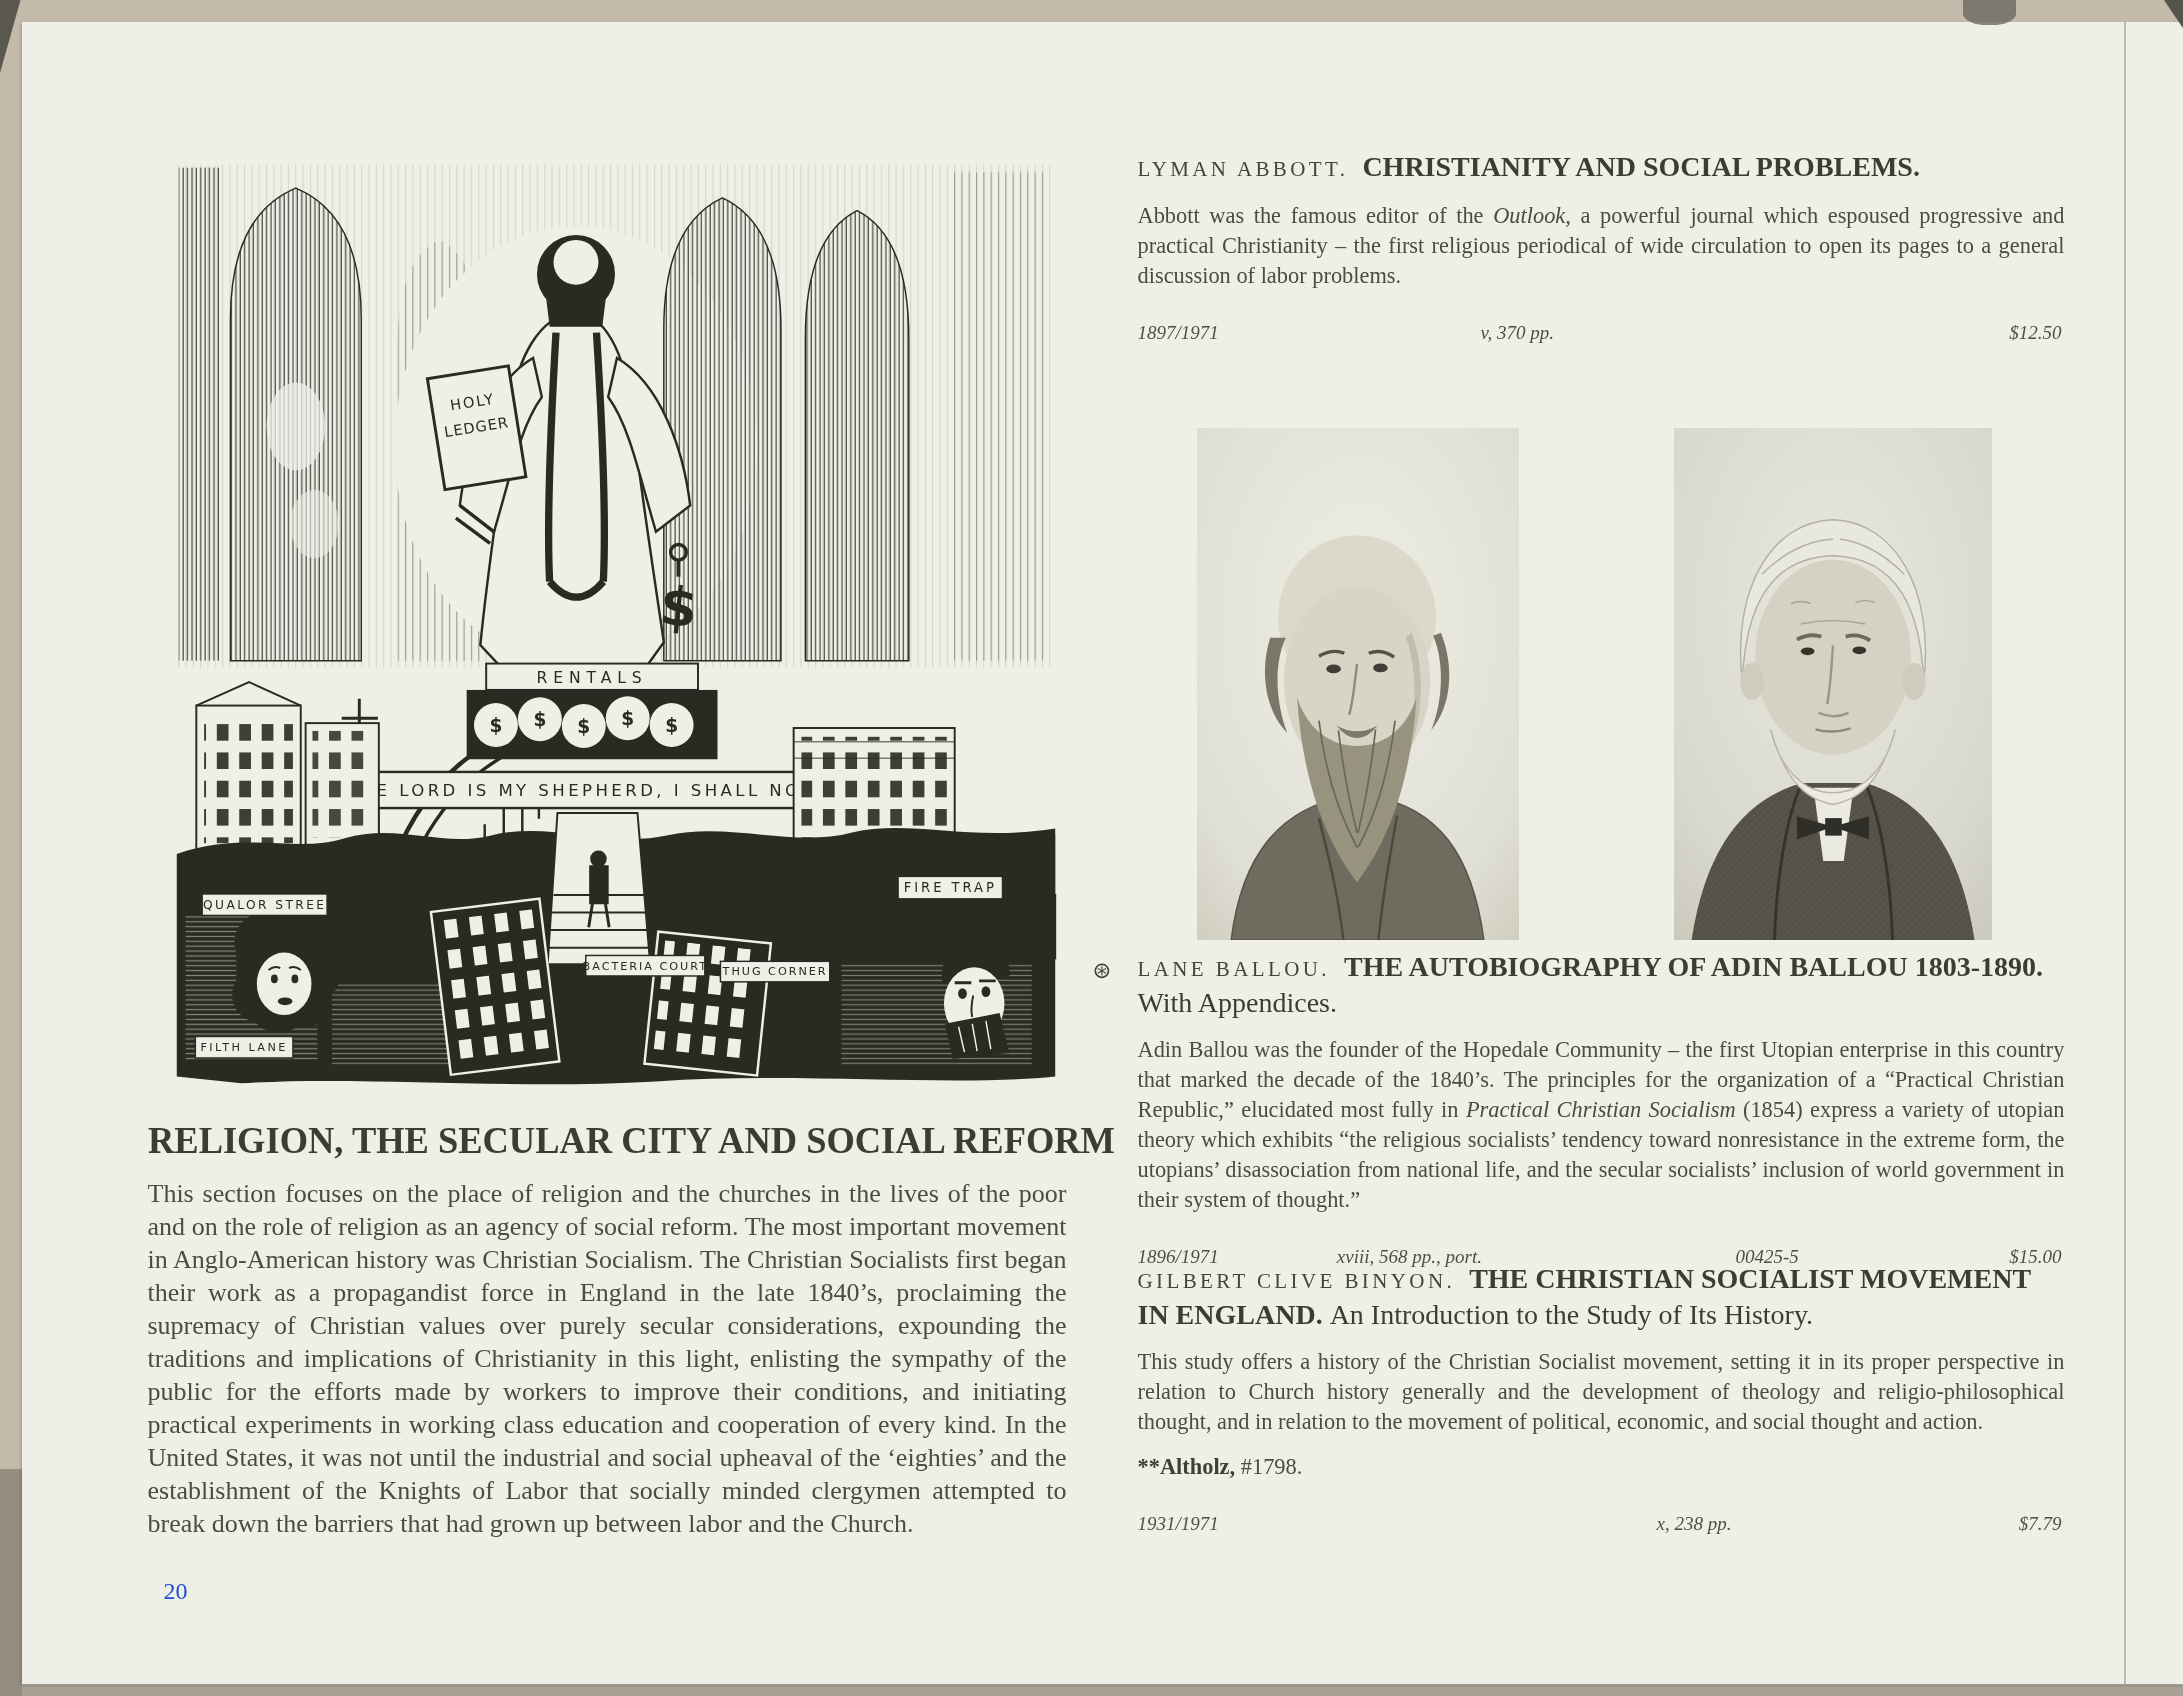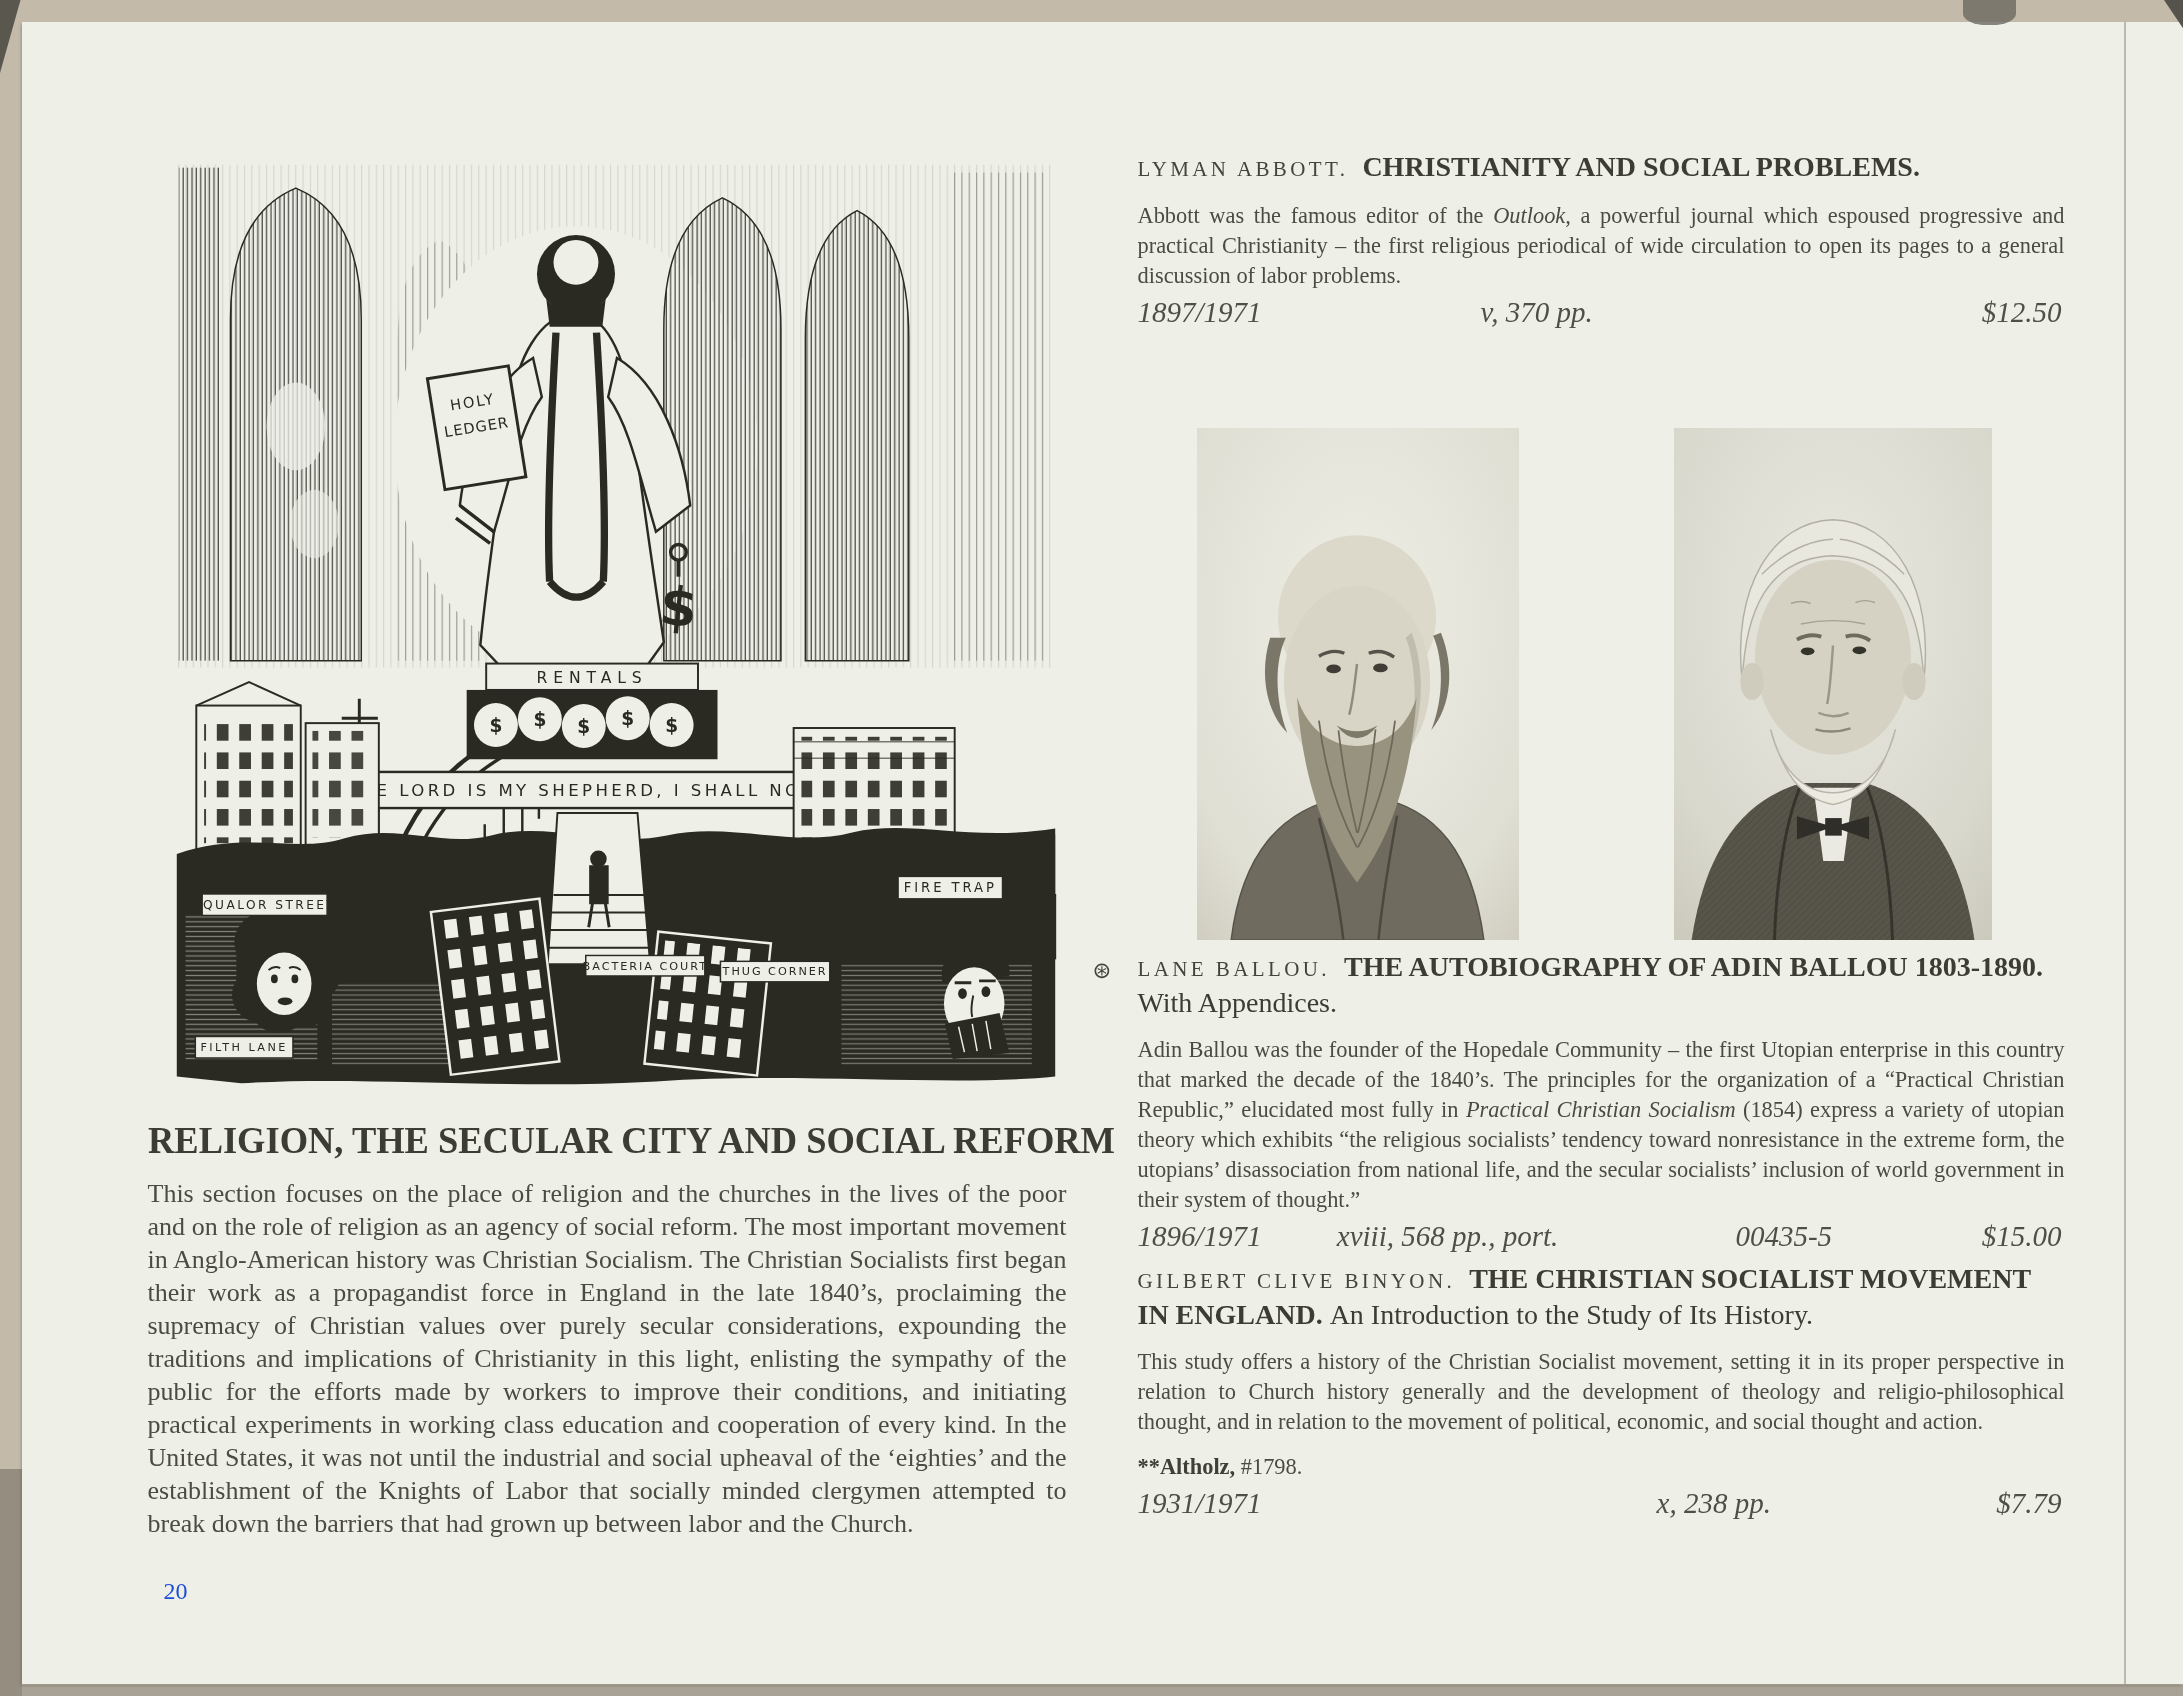--- a/index.html
+++ b/index.html
@@ -42,21 +42,21 @@
   .colR{position:absolute;left:1116px;top:0;width:927px;height:1556px;}
   .entry{position:absolute;left:0;width:927px;}
   .e1{top:128px;} .e2{top:928px;} .e3{top:1240px;}
   .head{margin:0;font-size:28px;font-weight:bold;color:#3d3c33;line-height:34px;position:relative;}
   .author{font-weight:normal;font-size:21px;letter-spacing:3.4px;color:#45443b;}
   .subtitle{font-weight:normal;}
   .marker{position:absolute;left:-45px;top:2.9px;font-family:"DejaVu Sans",sans-serif;
     font-size:22.4px;font-weight:normal;color:#45443b;}
   .body{margin:14.6px 0 0 0;font-size:22.4px;line-height:30px;color:#4c4b41;text-align:justify;}
   .cite b{font-weight:bold;color:#403f36;}
-  .meta{position:relative;margin-top:5px;height:28px;font-style:italic;font-size:29px;color:#504f45;}
+  .meta{position:relative;margin-top:31px;height:28px;font-style:italic;font-size:19px;color:#504f45;}
   .meta span{position:absolute;top:0;white-space:nowrap;}
   .m-date{left:0;}
   .m-price{right:2.9px;}
   .e1 .m-coll{left:37%;}
   .e2 .m-coll{left:21.5%;} .e2 .m-num{left:64.5%;}
   .e3 .m-coll{left:56%;}
 
   .portraits{position:absolute;left:0;top:406px;width:927px;height:513px;}
   .port{position:absolute;top:0;height:512px;}
   .portA{left:59px;width:322px;}
@@ -317,21 +317,21 @@
                  C434,702 384,748 326,748 C268,748 218,702 198,618 Z" fill="#eceae1" stroke="#b9b6a9" stroke-width="3"></path>
       </svg>
     </div>
 
     <section class="entry e2">
       <p class="head"><span class="marker">⊛</span><span class="author">LANE BALLOU.</span>&nbsp;&nbsp;<span>THE AUTOBIOGRAPHY OF ADIN BALLOU 1803-1890.</span> <span class="subtitle">With Appendices.</span></p>
       <p class="body"><span>Adin Ballou was the founder of the Hopedale Community – the first Utopian enterprise in this country that marked the decade of the 1840’s. The principles for the organization of a “Practical Christian Republic,” elucidated most fully in </span><i>Practical Christian Socialism</i><span> (1854) express a variety of utopian theory which exhibits “the religious socialists’ tendency toward nonresistance in the extreme form, the utopians’ disassociation from national life, and the secular socialists’ inclusion of world government in their system of thought.”</span></p>
       <div class="meta">
         <span class="m-date">1896/1971</span>
         <span class="m-coll">xviii, 568 pp., port.</span>
-        <span class="m-num">00435-5</span>
+        <span class="m-num">00425-5</span>
         <span class="m-price">$15.00</span>
       </div>
     </section>
 
     <section class="entry e3">
       <p class="head"><span class="author">GILBERT CLIVE BINYON.</span>&nbsp;&nbsp;<span>THE CHRISTIAN SOCIALIST MOVEMENT IN ENGLAND.</span> <span class="subtitle">An Introduction to the Study of Its History.</span></p>
       <p class="body"><span>This study offers a history of the Christian Socialist movement, setting it in its proper perspective in relation to Church history generally and the development of theology and religio-philosophical thought, and in relation to the movement of political, economic, and social thought and action.</span></p>
       <p class="body cite"><b>**Altholz,</b><span> #1798.</span></p>
       <div class="meta">
         <span class="m-date">1931/1971</span>

